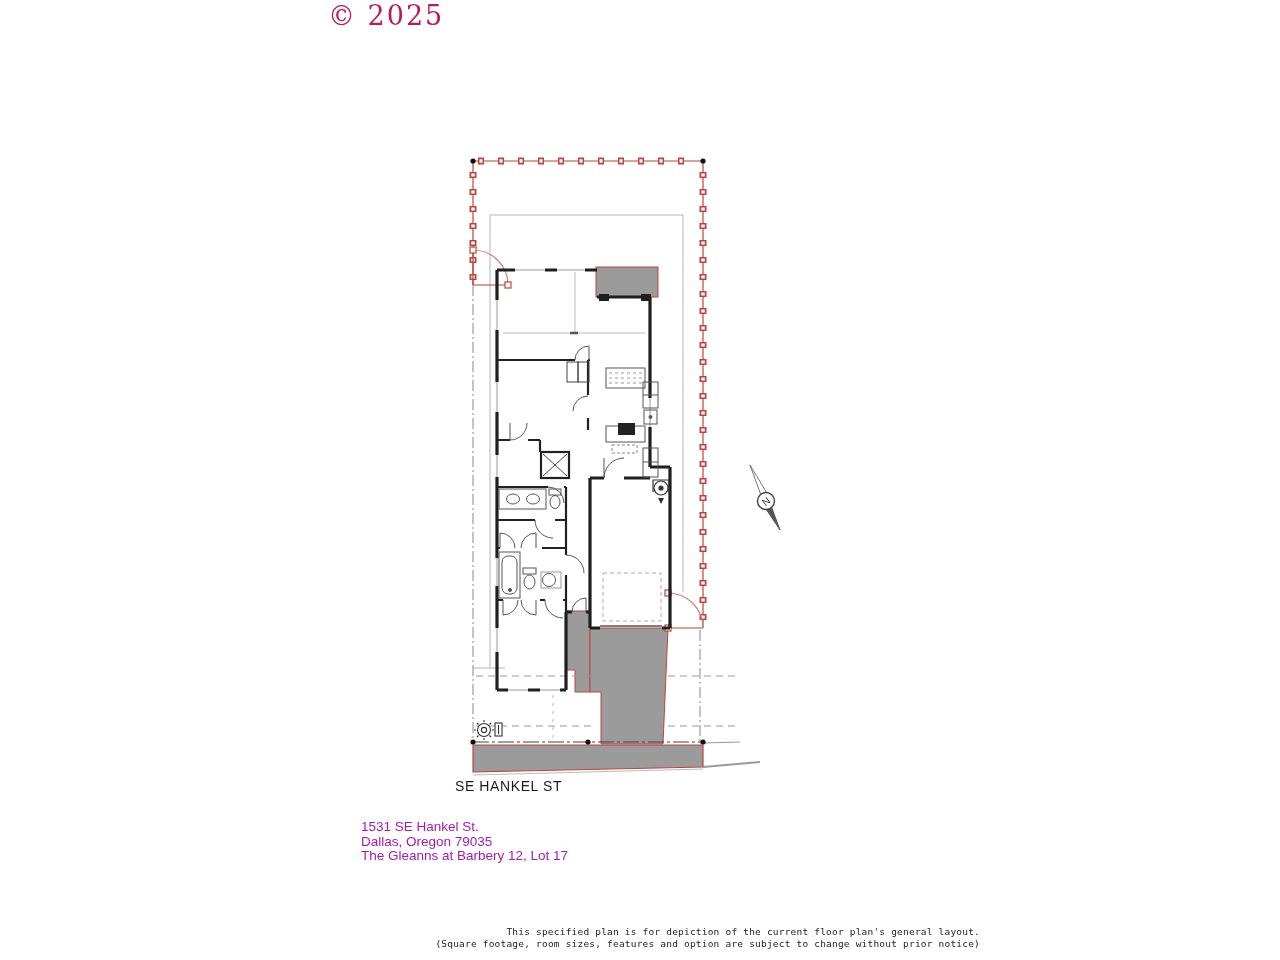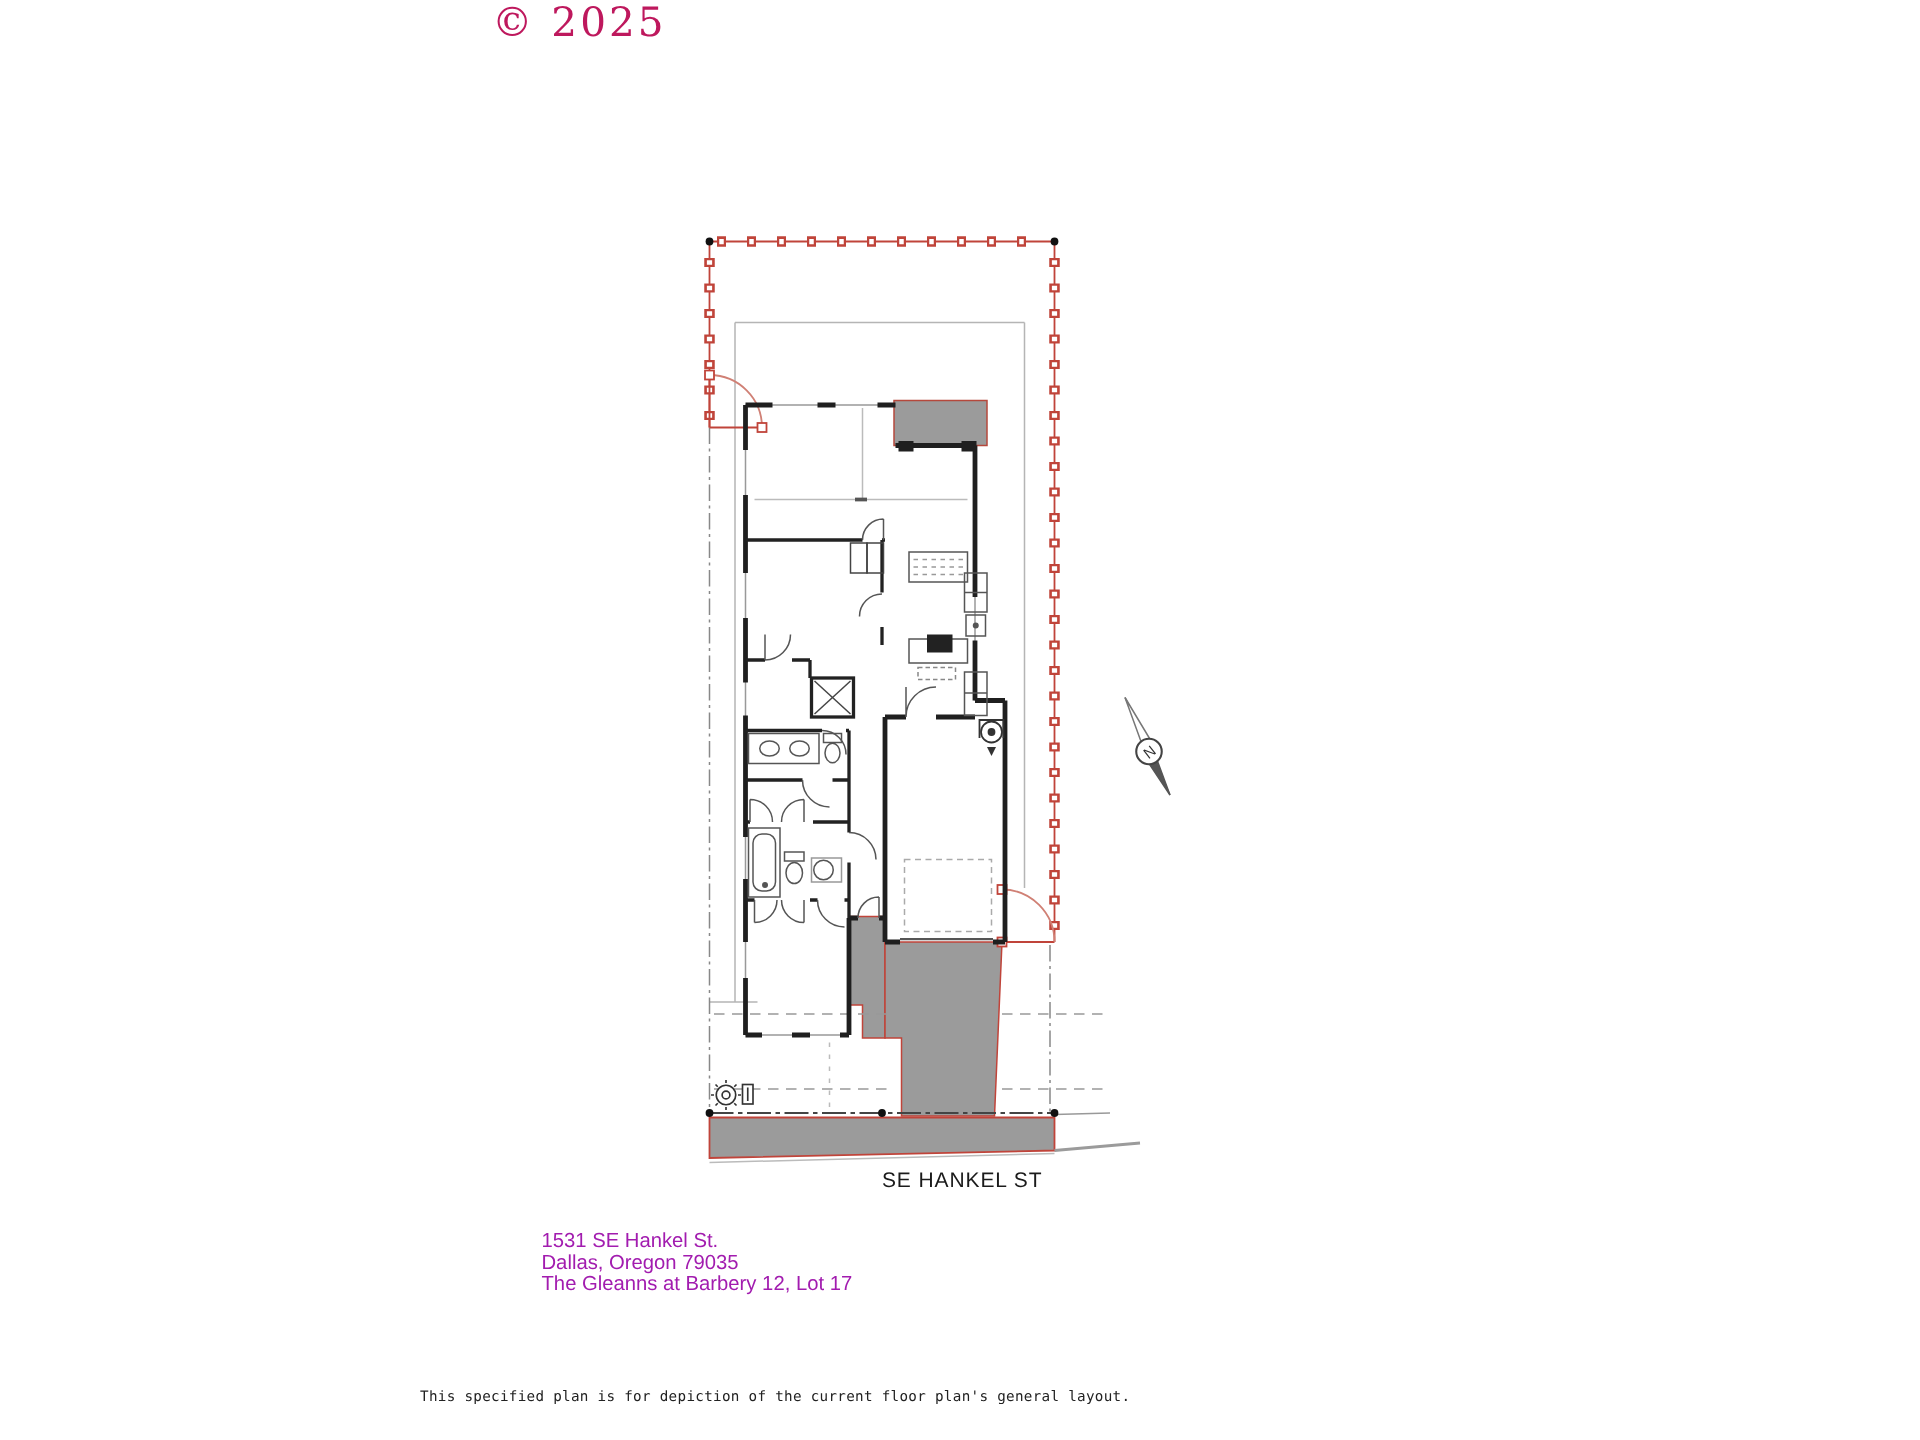--- a/index.html
+++ b/index.html
@@ -6,28 +6,28 @@
   #stage{
     position:relative;width:1280px;height:960px;background:#ffffff;overflow:hidden;
     font-family:"Liberation Sans",sans-serif;
   }
   .abs{position:absolute;}
   #copyright{
     left:328px;top:0px;font-family:"DejaVu Serif",serif;font-size:27px;
     color:#be185d;letter-spacing:2px;font-weight:500;
   }
   #street-label{
-    left:455px;top:778px;width:240px;text-align:right;
+    left:455px;top:778px;width:240px;text-align:left;
     font-size:14px;color:#1b1b1b;letter-spacing:0.6px;
   }
   #address-block{
     left:361px;top:820px;font-size:13.5px;color:#a21caf;line-height:14.6px;
   }
   #disclaimer-block{
-    left:280px;top:926px;width:700px;text-align:left;
+    left:280px;top:926px;width:700px;text-align:right;
     font-family:"DejaVu Sans Mono",monospace;font-size:9.5px;color:#222;line-height:11.5px;
     letter-spacing:0.2px;
   }
   svg{display:block;}
 </style>
 </head>
 <body>
 
 <div id="stage">
 
@@ -242,15 +242,16 @@
   <div id="street-label" class="abs">SE HANKEL ST</div>
 
   <div id="address-block" class="abs">
     <div>1531 SE Hankel St.</div>
     <div>Dallas, Oregon 79035</div>
     <div>The Gleanns at Barbery 12, Lot 17</div>
   </div>
 
   <div id="disclaimer-block" class="abs">
     <div>This specified plan is for depiction of the current floor plan's general layout.</div>
+    <div>(Square footage, room sizes, features and option are subject to change without prior notice)</div>
   </div>
 
 </div>
 
 </body></html>

